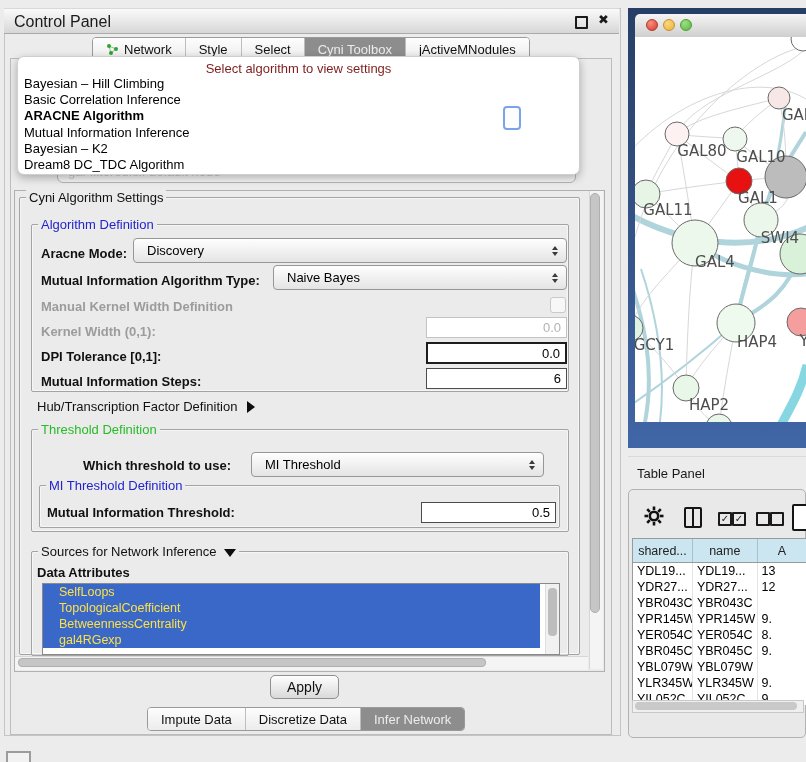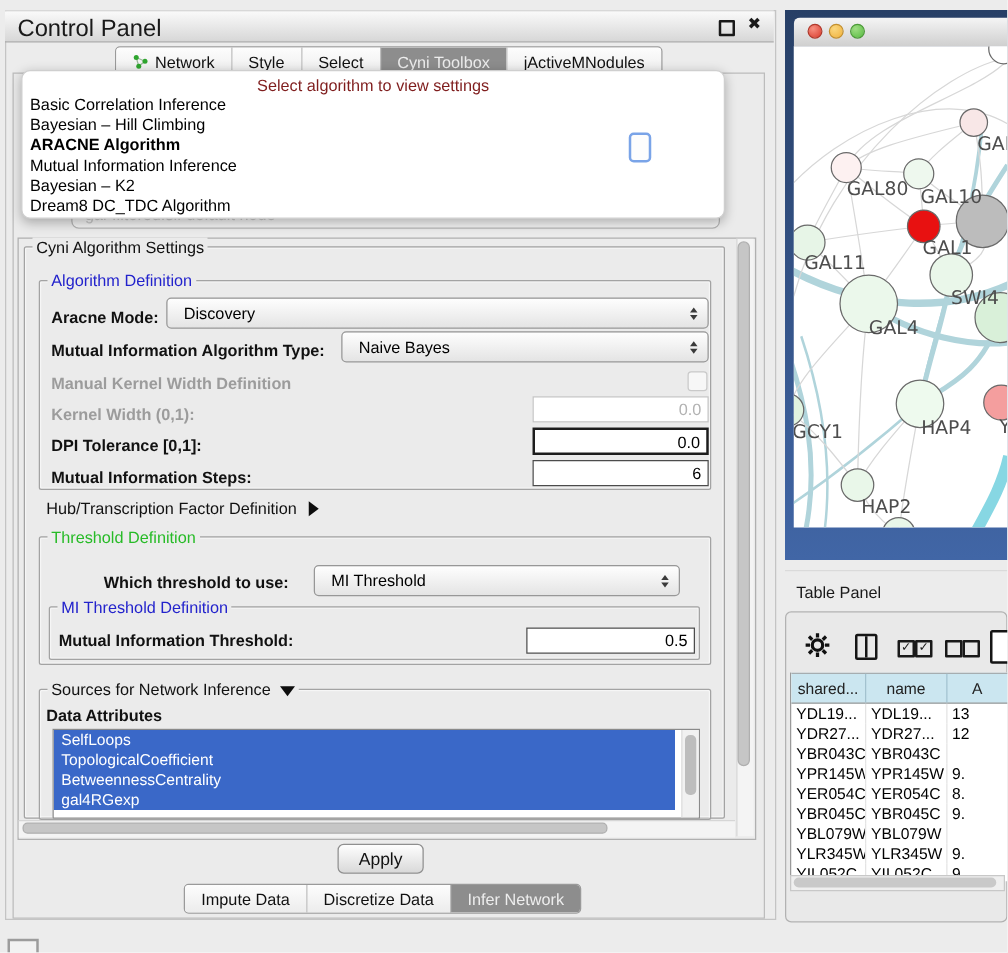--- a/index.html
+++ b/index.html
@@ -4,21 +4,21 @@
 <style>
   html,body{margin:0;padding:0;}
   #screen{position:relative;width:806px;height:762px;background:#ececec;overflow:hidden;
     font-family:"Liberation Sans",sans-serif;font-size:13px;color:#111;}
   .abs{position:absolute;}
 
   
   #cp-window{left:4px;top:8px;width:615px;height:726px;border:1px solid #c4c4c4;background:#ececec;}
   #cp-titlebar{left:4px;top:8px;width:615px;height:24px;
     background:linear-gradient(#fafafa,#d7d7d7);border-bottom:1px solid #aaa;border-top:1px solid #d8d8d8;}
-  #cp-title{position:absolute;left:10px;top:4px;font-size:19px;color:#1a1a1a;}
+  #cp-title{position:absolute;left:10px;top:4px;font-size:16px;color:#1a1a1a;}
   #cp-float{position:absolute;right:31px;top:7px;width:9px;height:9px;border:2px solid #1a1a1a;border-radius:1px;}
   #cp-close{position:absolute;right:10px;top:3px;font-size:13px;font-weight:bold;color:#1a1a1a;
     font-family:"DejaVu Sans",sans-serif;}
   #cp-panel{left:10px;top:58px;width:600px;height:675px;border:1px solid #bcbcbc;background:#ebebeb;}
 
   
   .seg-control{display:flex;border:1px solid #9a9a9a;border-radius:4px;overflow:hidden;background:#fff;
     height:22px;z-index:20;}
   .seg{display:flex;align-items:center;padding:0 13px;font-size:13px;
     background:linear-gradient(#fdfdfd,#ececec);border-left:1px solid #bdbdbd;white-space:nowrap;cursor:default;}
@@ -83,22 +83,22 @@
 
   .checkbox{position:absolute;width:14px;height:14px;border:1px solid #c9c9c9;border-radius:3px;background:#f7f7f7;}
 
   .tri-right{display:inline-block;width:0;height:0;border-top:6px solid transparent;
     border-bottom:6px solid transparent;border-left:8px solid #0d0d0d;margin-left:10px;vertical-align:-2px;}
   .tri-down{display:inline-block;width:0;height:0;border-left:6px solid transparent;
     border-right:6px solid transparent;border-top:8px solid #0d0d0d;margin-left:7px;vertical-align:-1px;}
 
   
   #attr-list{left:42px;top:583px;width:516px;height:70px;border:1px solid #8a8a8a;background:#fff;overflow:hidden;}
-  .attr-item{height:16px;line-height:16px;font-size:12.5px;color:#ffffff;background:#3a68c8;
-    padding-left:6px;width:497px;box-sizing:border-box;}
+  .attr-item{height:16px;line-height:16px;font-size:12.5px;color:#fde047;background:#3a68c8;
+    padding-left:16px;width:497px;box-sizing:border-box;}
   #attr-vtrack{position:absolute;right:0;top:0;width:13px;height:100%;background:#f1f1f1;border-left:1px solid #ddd;}
   #attr-vthumb{position:absolute;right:2px;top:4px;width:9px;height:48px;background:#bdbdbd;border-radius:4px;}
 
   #apply-btn{left:270px;top:675px;width:67px;height:22px;border:1px solid #8f8f8f;border-radius:5px;
     background:linear-gradient(#fefefe,#d9d9d9);font-size:14px;display:flex;align-items:center;justify-content:center;}
 
   #mini-icon{left:6px;top:751px;width:21px;height:14px;border:2px solid #9c9c9c;background:#f2f2f2;}
 
   
   #net-window{left:628px;top:8px;width:178px;height:440px;background:linear-gradient(#273f66,#4166a6);}
@@ -260,22 +260,22 @@
         <span>Discretize Data</span>
       </div>
       <div class="seg sel">
         <span>Infer Network</span>
       </div>
     </div>
 
   <div class="abs" id="algo-popup">
     <div class="ph">Select algorithm to view settings</div>
     <div id="popup-items">
+        <div class="pp-item">Bayesian – Hill Climbing</div>
         <div class="pp-item">Basic Correlation Inference</div>
-        <div class="pp-item">Bayesian – Hill Climbing</div>
         <div class="pp-item b">ARACNE Algorithm</div>
         <div class="pp-item">Mutual Information Inference</div>
         <div class="pp-item">Bayesian – K2</div>
         <div class="pp-item">Dream8 DC_TDC Algorithm</div>
       </div>
   </div>
   <div class="abs" id="combo-fragment"></div>
   <div class="abs" id="bg-combo">gal-filtered.sif default node</div>
 
   <div class="abs" id="mini-icon"></div>

